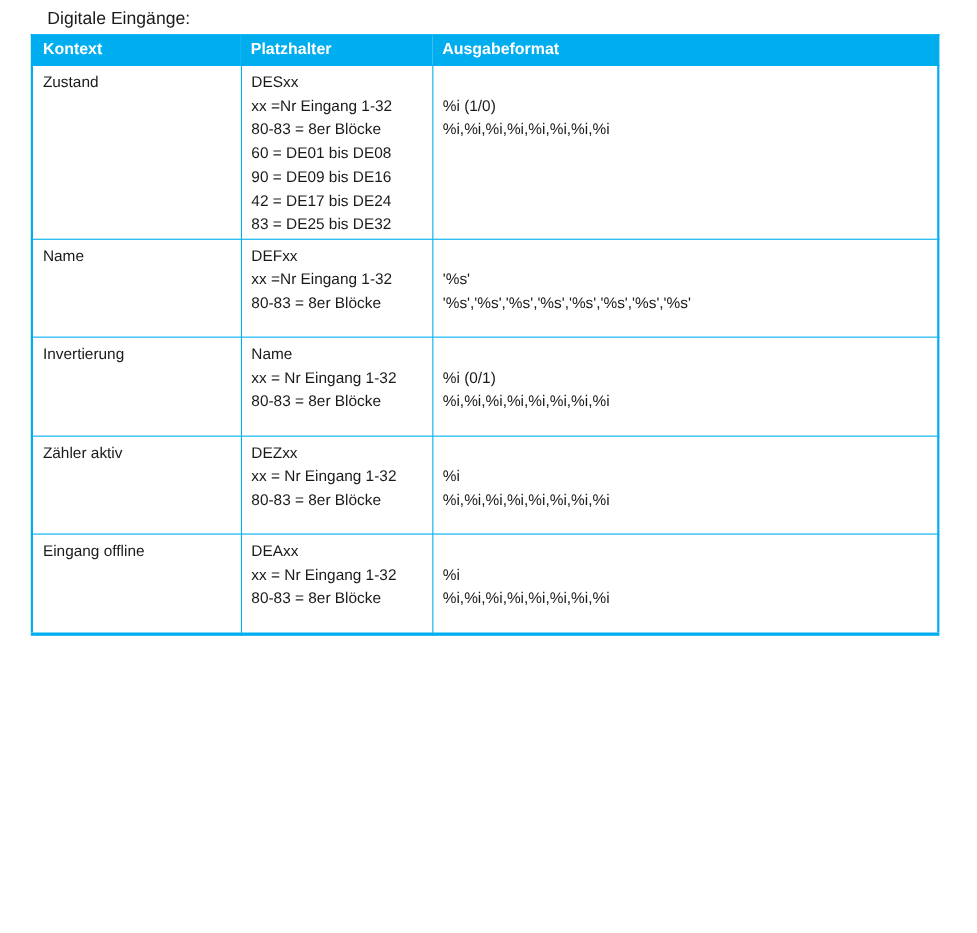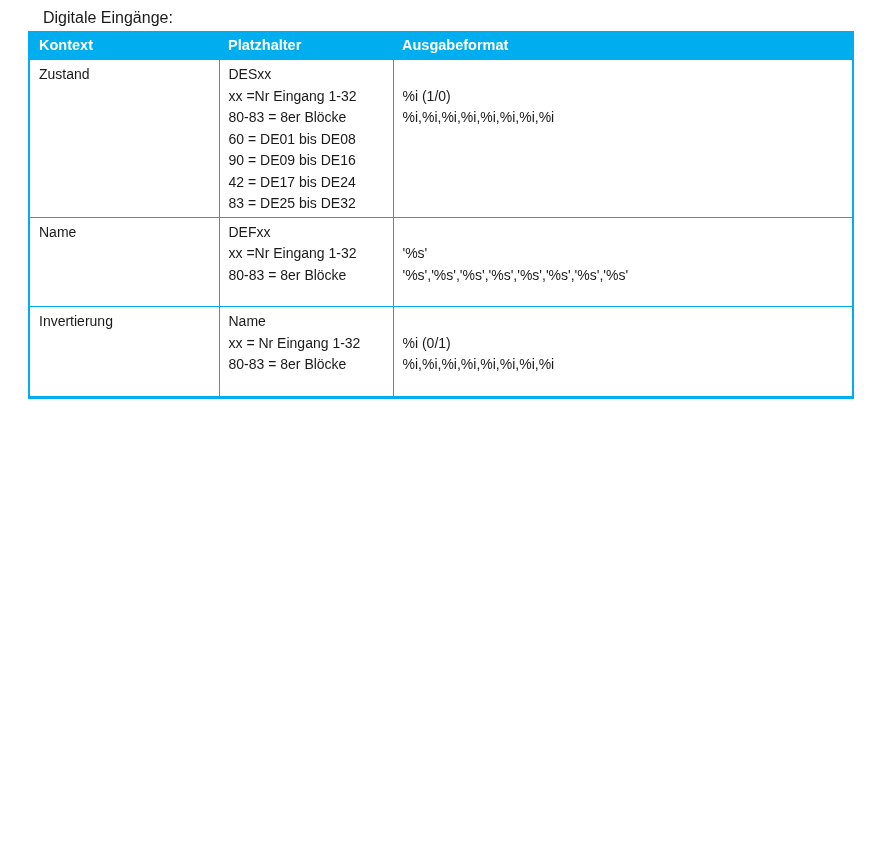--- a/index.html
+++ b/index.html
@@ -111,14 +111,44 @@
           <div class="line">Name</div>
           <div class="line">xx = Nr Eingang 1-32</div>
           <div class="line">80-83 = 8er Blöcke</div>
         </td>
         <td>
           <div class="line"></div>
           <div class="line">%i (0/1)</div>
           <div class="line">%i,%i,%i,%i,%i,%i,%i,%i</div>
         </td>
       </tr>
+      <tr>
+        <td>
+          <div class="line">Zähler aktiv</div>
+        </td>
+        <td>
+          <div class="line">DEZxx</div>
+          <div class="line">xx = Nr Eingang 1-32</div>
+          <div class="line">80-83 = 8er Blöcke</div>
+        </td>
+        <td>
+          <div class="line"></div>
+          <div class="line">%i</div>
+          <div class="line">%i,%i,%i,%i,%i,%i,%i,%i</div>
+        </td>
+      </tr>
+      <tr>
+        <td>
+          <div class="line">Eingang offline</div>
+        </td>
+        <td>
+          <div class="line">DEAxx</div>
+          <div class="line">xx = Nr Eingang 1-32</div>
+          <div class="line">80-83 = 8er Blöcke</div>
+        </td>
+        <td>
+          <div class="line"></div>
+          <div class="line">%i</div>
+          <div class="line">%i,%i,%i,%i,%i,%i,%i,%i</div>
+        </td>
+      </tr>
     </tbody>
 </table>
 
 </body></html>

